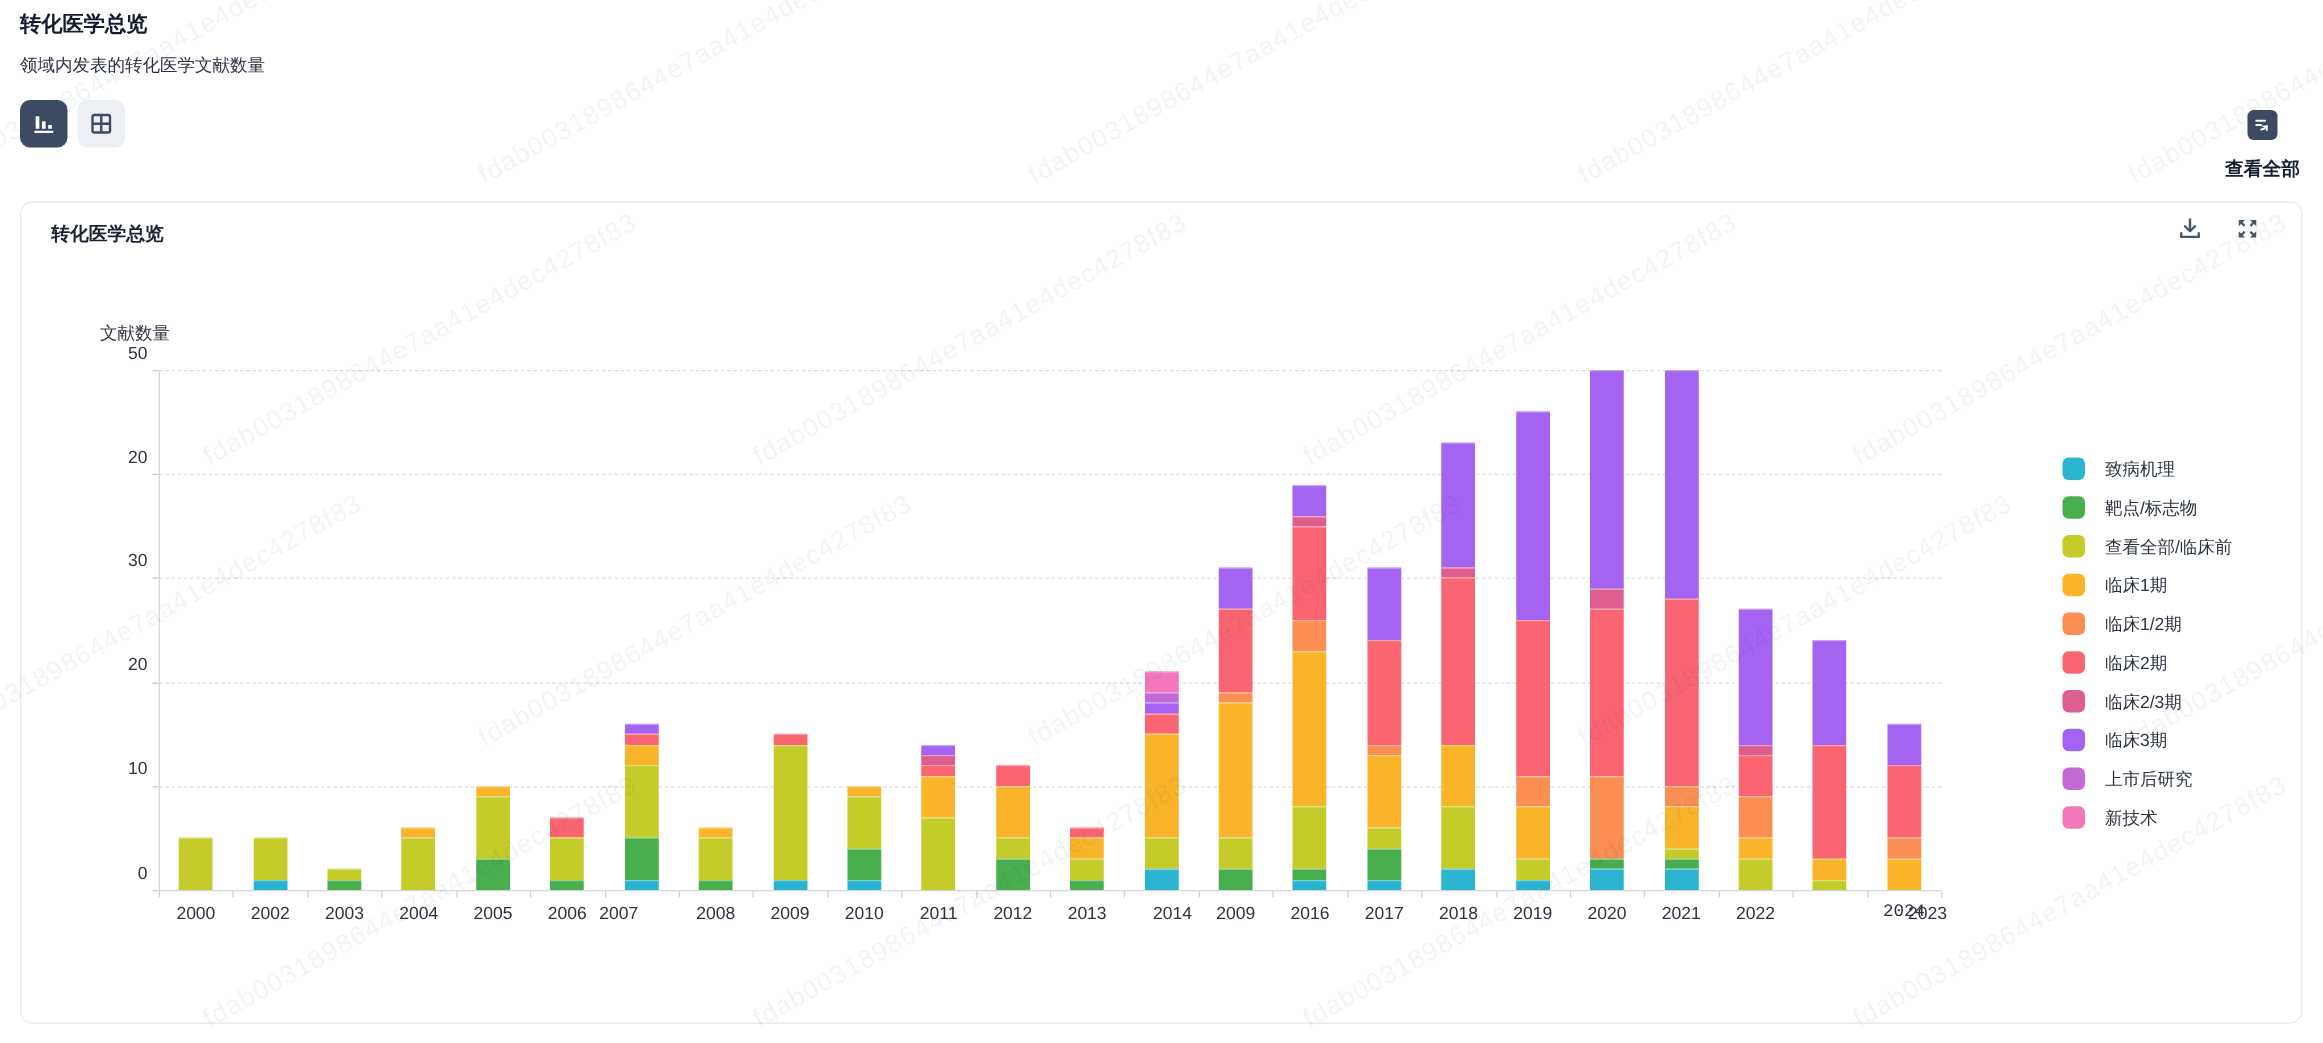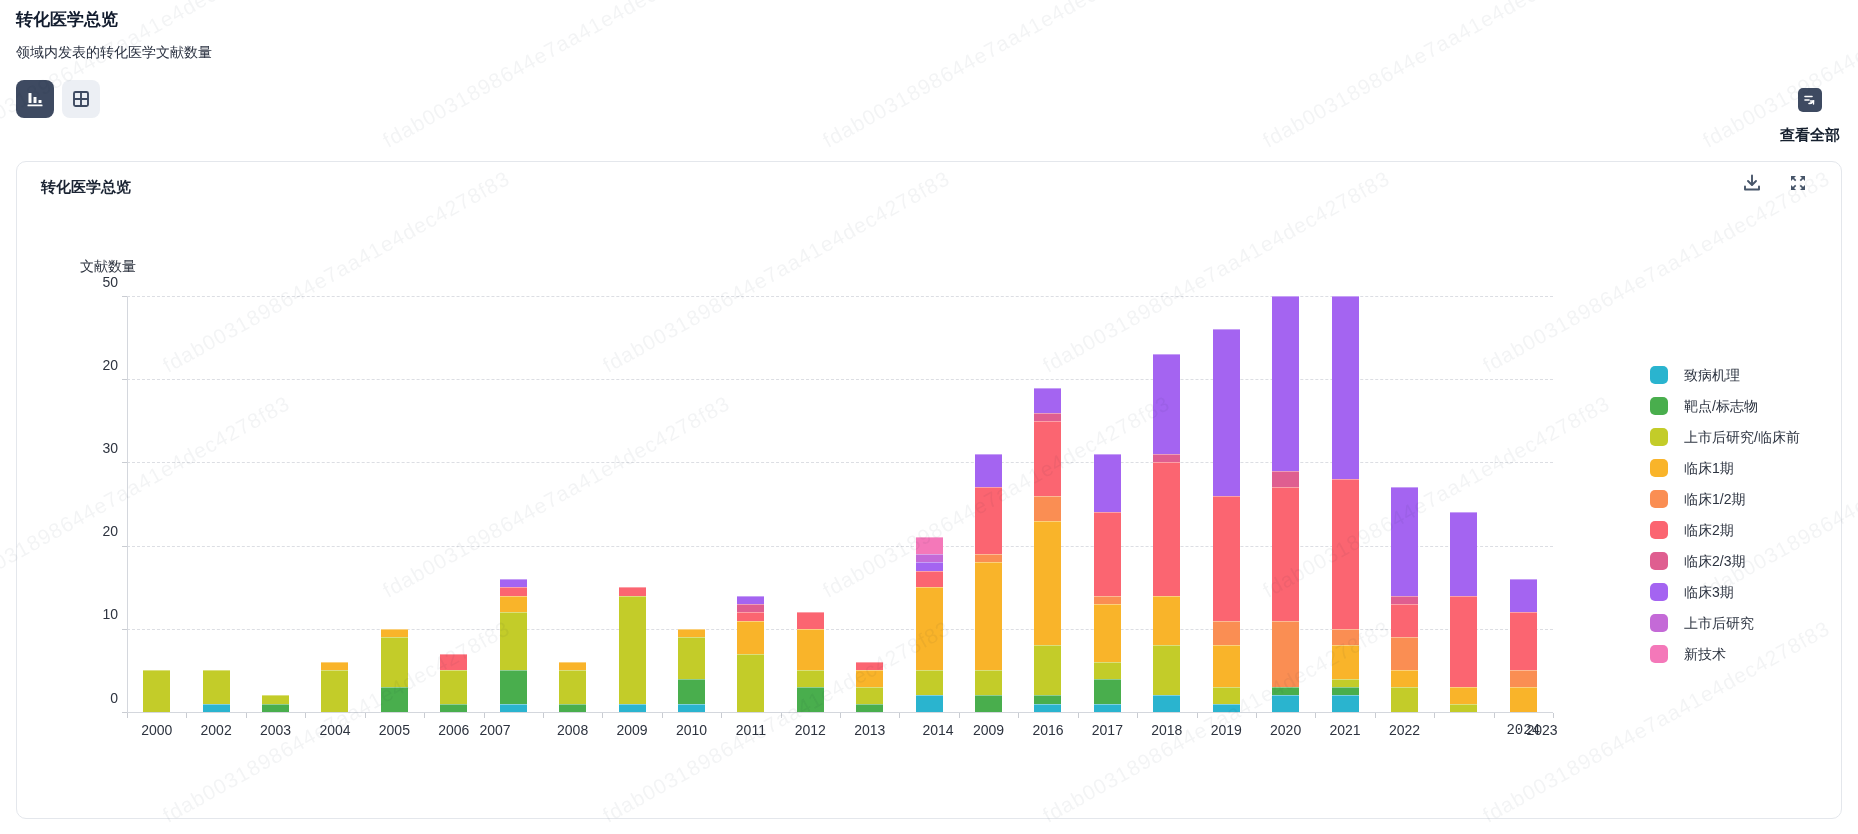--- a/index.html
+++ b/index.html
@@ -384,21 +384,21 @@
         <li>
           <span class="swatch" style="background: rgb(42, 180, 207);"></span>
           <span class="name">致病机理</span>
         </li>
         <li>
           <span class="swatch" style="background: rgb(73, 174, 77);"></span>
           <span class="name">靶点/标志物</span>
         </li>
         <li>
           <span class="swatch" style="background: rgb(195, 204, 41);"></span>
-          <span class="name">上市后研究/临床前</span>
+          <span class="name">查看全部/临床前</span>
         </li>
         <li>
           <span class="swatch" style="background: rgb(249, 180, 42);"></span>
           <span class="name">临床1期</span>
         </li>
         <li>
           <span class="swatch" style="background: rgb(250, 142, 83);"></span>
           <span class="name">临床1/2期</span>
         </li>
         <li>

